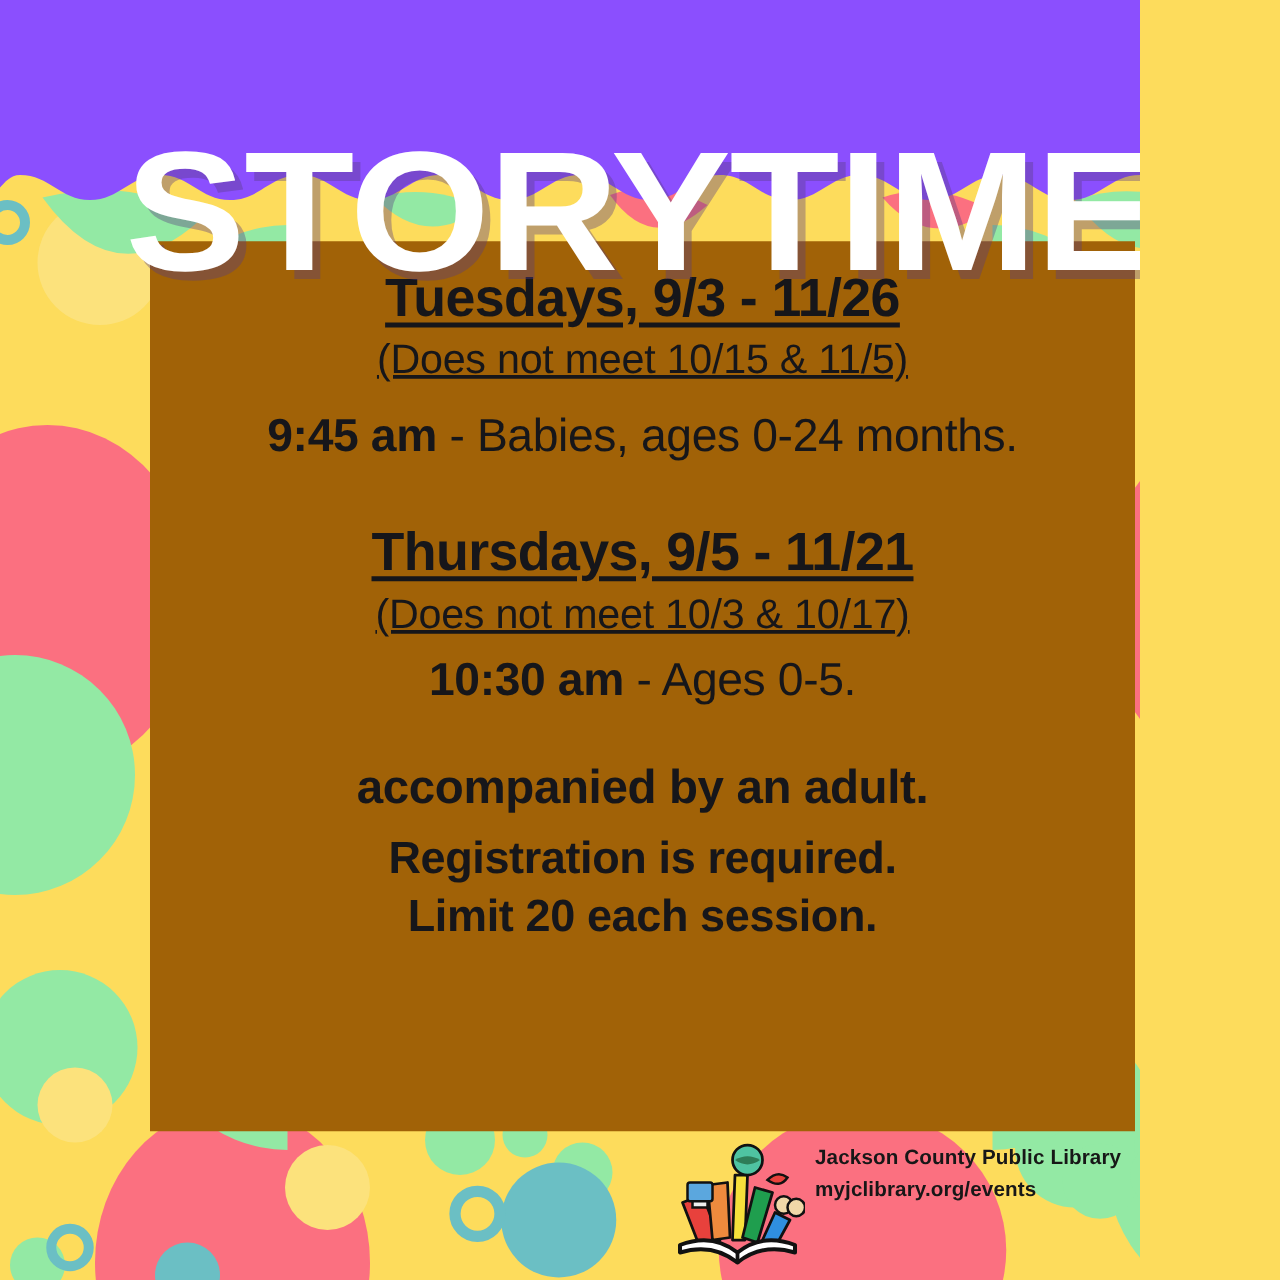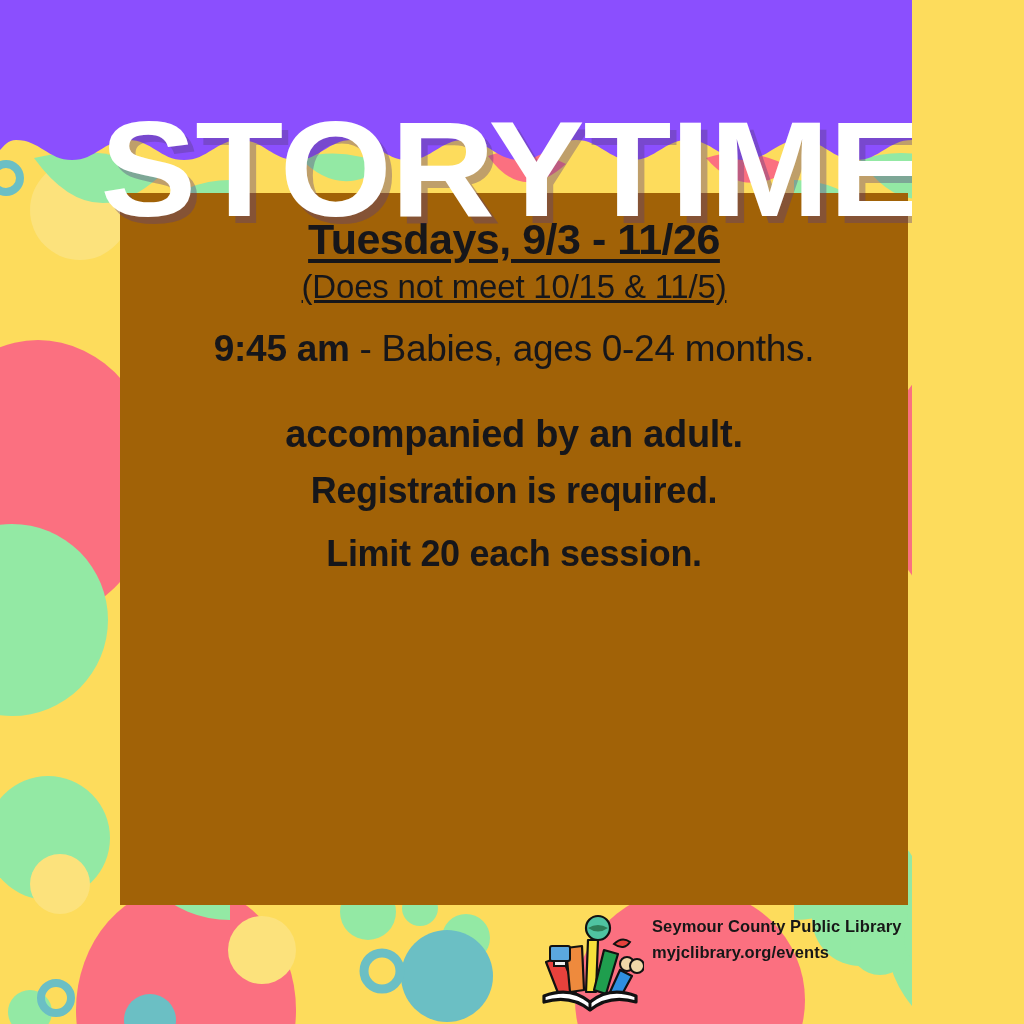--- a/index.html
+++ b/index.html
@@ -231,25 +231,32 @@
   <div id="content-card">
 
     <section id="tuesday-block">
       <h2 class="sect-heading">Tuesdays, 9/3 - 11/26</h2>
       <p class="sect-note">(Does not meet 10/15 &amp; 11/5)</p>
       <p class="sess-line">
         <b>9:45 am</b><span> - Babies, ages 0-24 months.</span>
       </p>
     </section>
 
+    <section id="thursday-block">
+      <h2 class="sect-heading">Thursdays, 9/5 - 11/21</h2>
+      <p class="sect-note">(Does not meet 10/3 &amp; 10/17)</p>
+      <p class="sess-line">
+        <b>10:30 am</b><span> - Ages 0-5.</span>
+      </p>
+    </section>
 
     <section id="notice-block">
       <p class="notice-strong">accompanied by an adult.</p>
       <p class="notice-plain">Registration is required.</p>
-      <p class="notice-plain" style="margin-top:20px">Limit 20 each session.</p>
+      <p class="notice-plain" style="margin-top:4px">Limit 20 each session.</p>
     </section>
 
   </div>
 
   <div id="footer-info">
 
     <svg id="library-logo" viewBox="0 0 108 104" aria-hidden="true">
 
       <path d="M10 52 L26 46 L40 82 L24 88 Z" fill="#E8413C" stroke="#111" stroke-width="2.2" stroke-linejoin="round"></path>
       <path d="M30 38 L46 36 L48 80 L34 82 Z" fill="#EE8A3D" stroke="#111" stroke-width="2.2" stroke-linejoin="round"></path>
@@ -263,19 +270,19 @@
       <path d="M52 18 Q62 12 72 18 Q62 25 52 18 Z" fill="#2E7D58"></path>
       <path d="M78 34 q8 -8 16 -2 q-6 9 -16 2 Z" fill="#E8413C" stroke="#111" stroke-width="2"></path>
       <circle cx="91" cy="54" r="7" fill="#F0D8A8" stroke="#111" stroke-width="2"></circle>
       <circle cx="101" cy="56" r="7" fill="#F0D8A8" stroke="#111" stroke-width="2"></circle>
 
       <path d="M8 86 Q34 76 54 92 Q74 76 100 86 L100 92 Q74 84 54 100 Q34 84 8 92 Z" fill="#ffffff" stroke="#111" stroke-width="3.2" stroke-linejoin="round"></path>
       <path d="M54 92 L54 101" stroke="#111" stroke-width="3"></path>
     </svg>
 
     <div id="footer-text">
-      <div>Seymour County Public Library</div>
+      <div>Jackson County Public Library</div>
       <div>myjclibrary.org/events</div>
     </div>
 
   </div>
 
 </div>
 
 </body></html>

